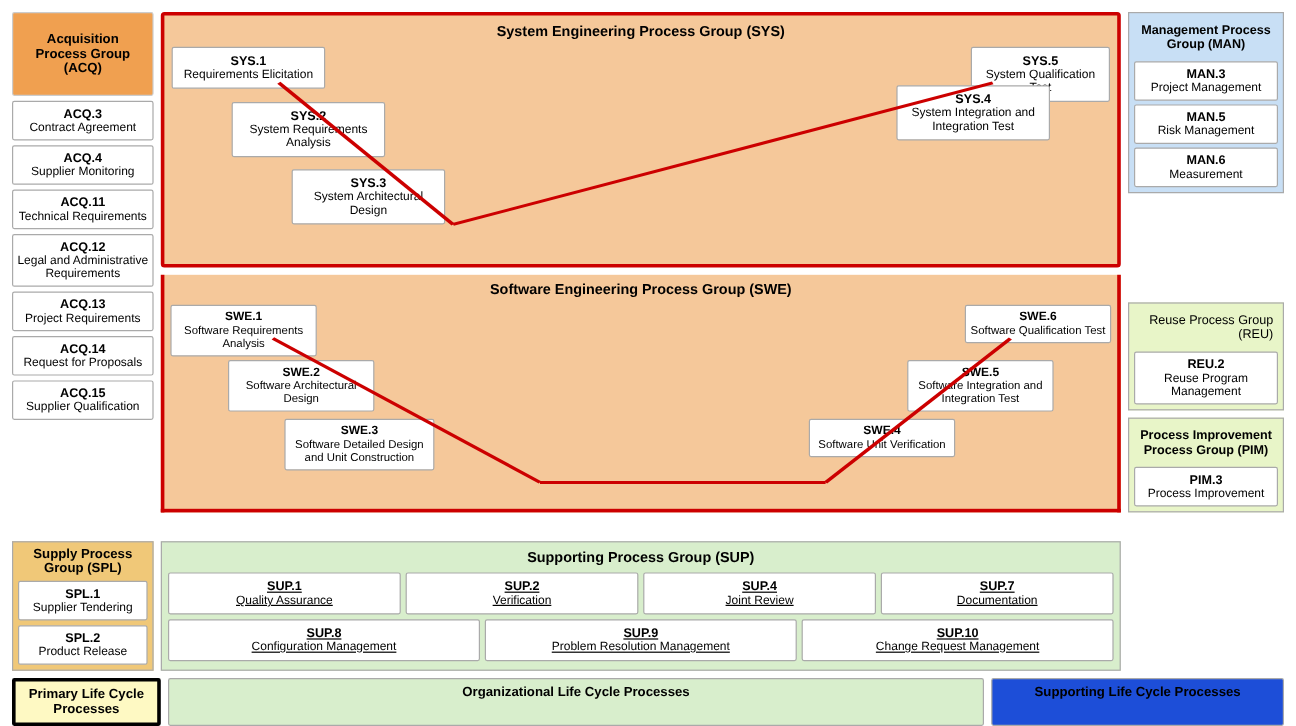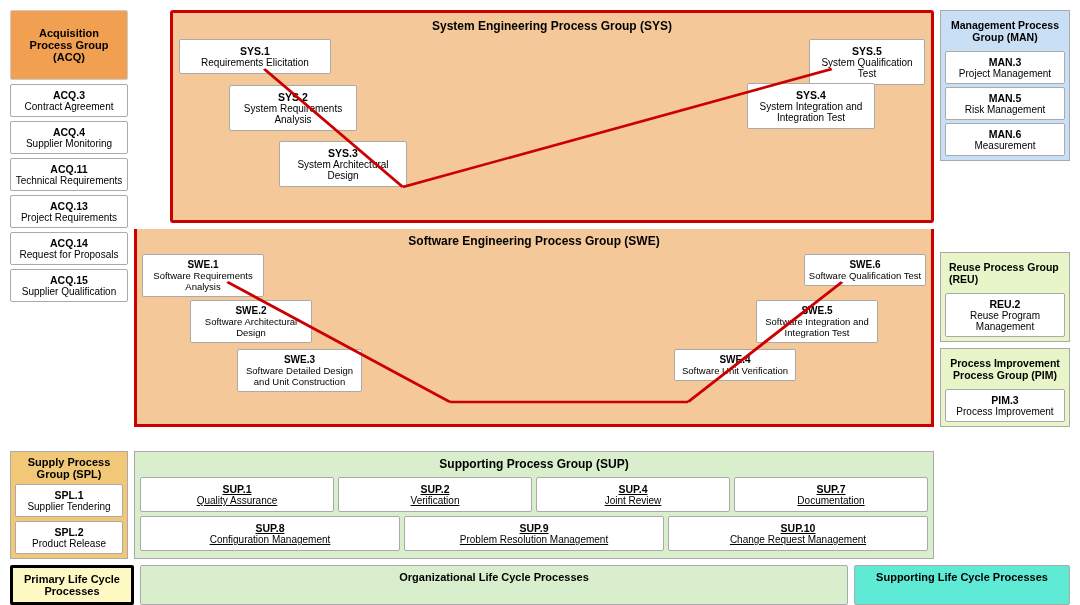--- a/index.html
+++ b/index.html
@@ -59,21 +59,20 @@
       flex-direction: column;
       gap: 6px;
     }
     
     .sys-group {
       background: #f5c89a;
       border: 3px solid #cc0000;
       border-radius: 3px;
       padding: 6px;
       position: relative;
-      margin-left: 36px;
     }
     .group-header {
       text-align: center;
       font-weight: bold;
       font-size: 12px;
       margin-bottom: 6px;
     }
     .sys-box {
       background: #fff;
       border: 1px solid #aaa;
@@ -102,21 +101,21 @@
       gap: 6px;
     }
     .man-group, .reu-group, .pim-group {
       border: 1px solid #aaa;
       padding: 4px;
     }
     .man-group { background: #c8dff5; }
     .reu-group { background: #e8f5c8; }
     .pim-group { background: #e8f5c8; }
     .man-group .group-title { background: #c8dff5; border: none; font-weight: bold; font-size: 10.5px; text-align: center; margin-bottom: 4px; }
-    .reu-group .group-title { background: #e8f5c8; border: none; font-weight: bold; font-size: 10.5px; text-align: left; margin-bottom: 4px; }
+    .reu-group .group-title { background: #e8f5c8; border: none; font-weight: normal; font-size: 10.5px; text-align: right; margin-bottom: 4px; }
     .pim-group .group-title { background: #e8f5c8; border: none; font-weight: bold; font-size: 10.5px; text-align: center; margin-bottom: 4px; }
     .r-box {
       background: #fff;
       border: 1px solid #aaa;
       text-align: center;
       font-size: 10px;
       padding: 4px 3px;
       margin-top: 3px;
       border-radius: 2px;
     }
@@ -173,21 +172,21 @@
     }
     .footer-label {
       text-align: center;
       font-size: 11px;
       font-weight: bold;
       padding: 5px 8px;
       border-radius: 2px;
     }
     .footer-primary { background: #fef9c3; border: 3px solid #000000; width: 124px; }
     .footer-org { background: #d8eecc; border: 1px solid #aaa; flex: 1; }
-    .footer-supporting { background: #5eead4; border: 1px solid #aaa; width: 216px; }
+    .footer-supporting { background: #1d4ed8; border: 1px solid #aaa; width: 244px; }
 
     
     .v-overlay {
       position: absolute;
       top: 0; left: 0;
       width: 100%;
       height: 100%;
       pointer-events: none;
     }
   </style>
@@ -205,56 +204,60 @@
       </div>
       <div class="process-box">
         <div class="code">ACQ.4</div>
         <div>Supplier Monitoring</div>
       </div>
       <div class="process-box">
         <div class="code">ACQ.11</div>
         <div>Technical Requirements</div>
       </div>
       <div class="process-box">
+        <div class="code">ACQ.12</div>
+        <div>Legal and Administrative Requirements</div>
+      </div>
+      <div class="process-box">
         <div class="code">ACQ.13</div>
         <div>Project Requirements</div>
       </div>
       <div class="process-box">
         <div class="code">ACQ.14</div>
         <div>Request for Proposals</div>
       </div>
       <div class="process-box">
         <div class="code">ACQ.15</div>
         <div>Supplier Qualification</div>
       </div>
     </div>
 
     <div class="center-area">
 
       <div class="sys-group">
         <div class="group-header">System Engineering Process Group (SYS)</div>
 
         <div style="position:relative; height:175px;">
 
-          <div style="position:absolute; top:0; left:0; width:152px;" class="sys-box">
+          <div style="position:absolute; top:0; left:0; width:128px;" class="sys-box">
             <div class="code">SYS.1</div>
             <div>Requirements Elicitation</div>
           </div>
 
           <div style="position:absolute; top:0; right:0; width:116px;" class="sys-box">
             <div class="code">SYS.5</div>
             <div>System Qualification Test</div>
           </div>
 
           <div style="position:absolute; top:46px; left:50px; width:128px;" class="sys-box">
             <div class="code">SYS.2</div>
             <div>System Requirements Analysis</div>
           </div>
 
-          <div style="position:absolute; top:44px; right:50px; width:128px;" class="sys-box">
+          <div style="position:absolute; top:32px; right:50px; width:128px;" class="sys-box">
             <div class="code">SYS.4</div>
             <div>System Integration and Integration Test</div>
           </div>
 
           <div style="position:absolute; top:102px; left:100px; width:128px;" class="sys-box">
             <div class="code">SYS.3</div>
             <div>System Architectural Design</div>
           </div>
 
           <svg class="v-overlay" viewBox="0 0 560 175" preserveAspectRatio="none" style="position:absolute;top:0;left:0;width:100%;height:100%;">

